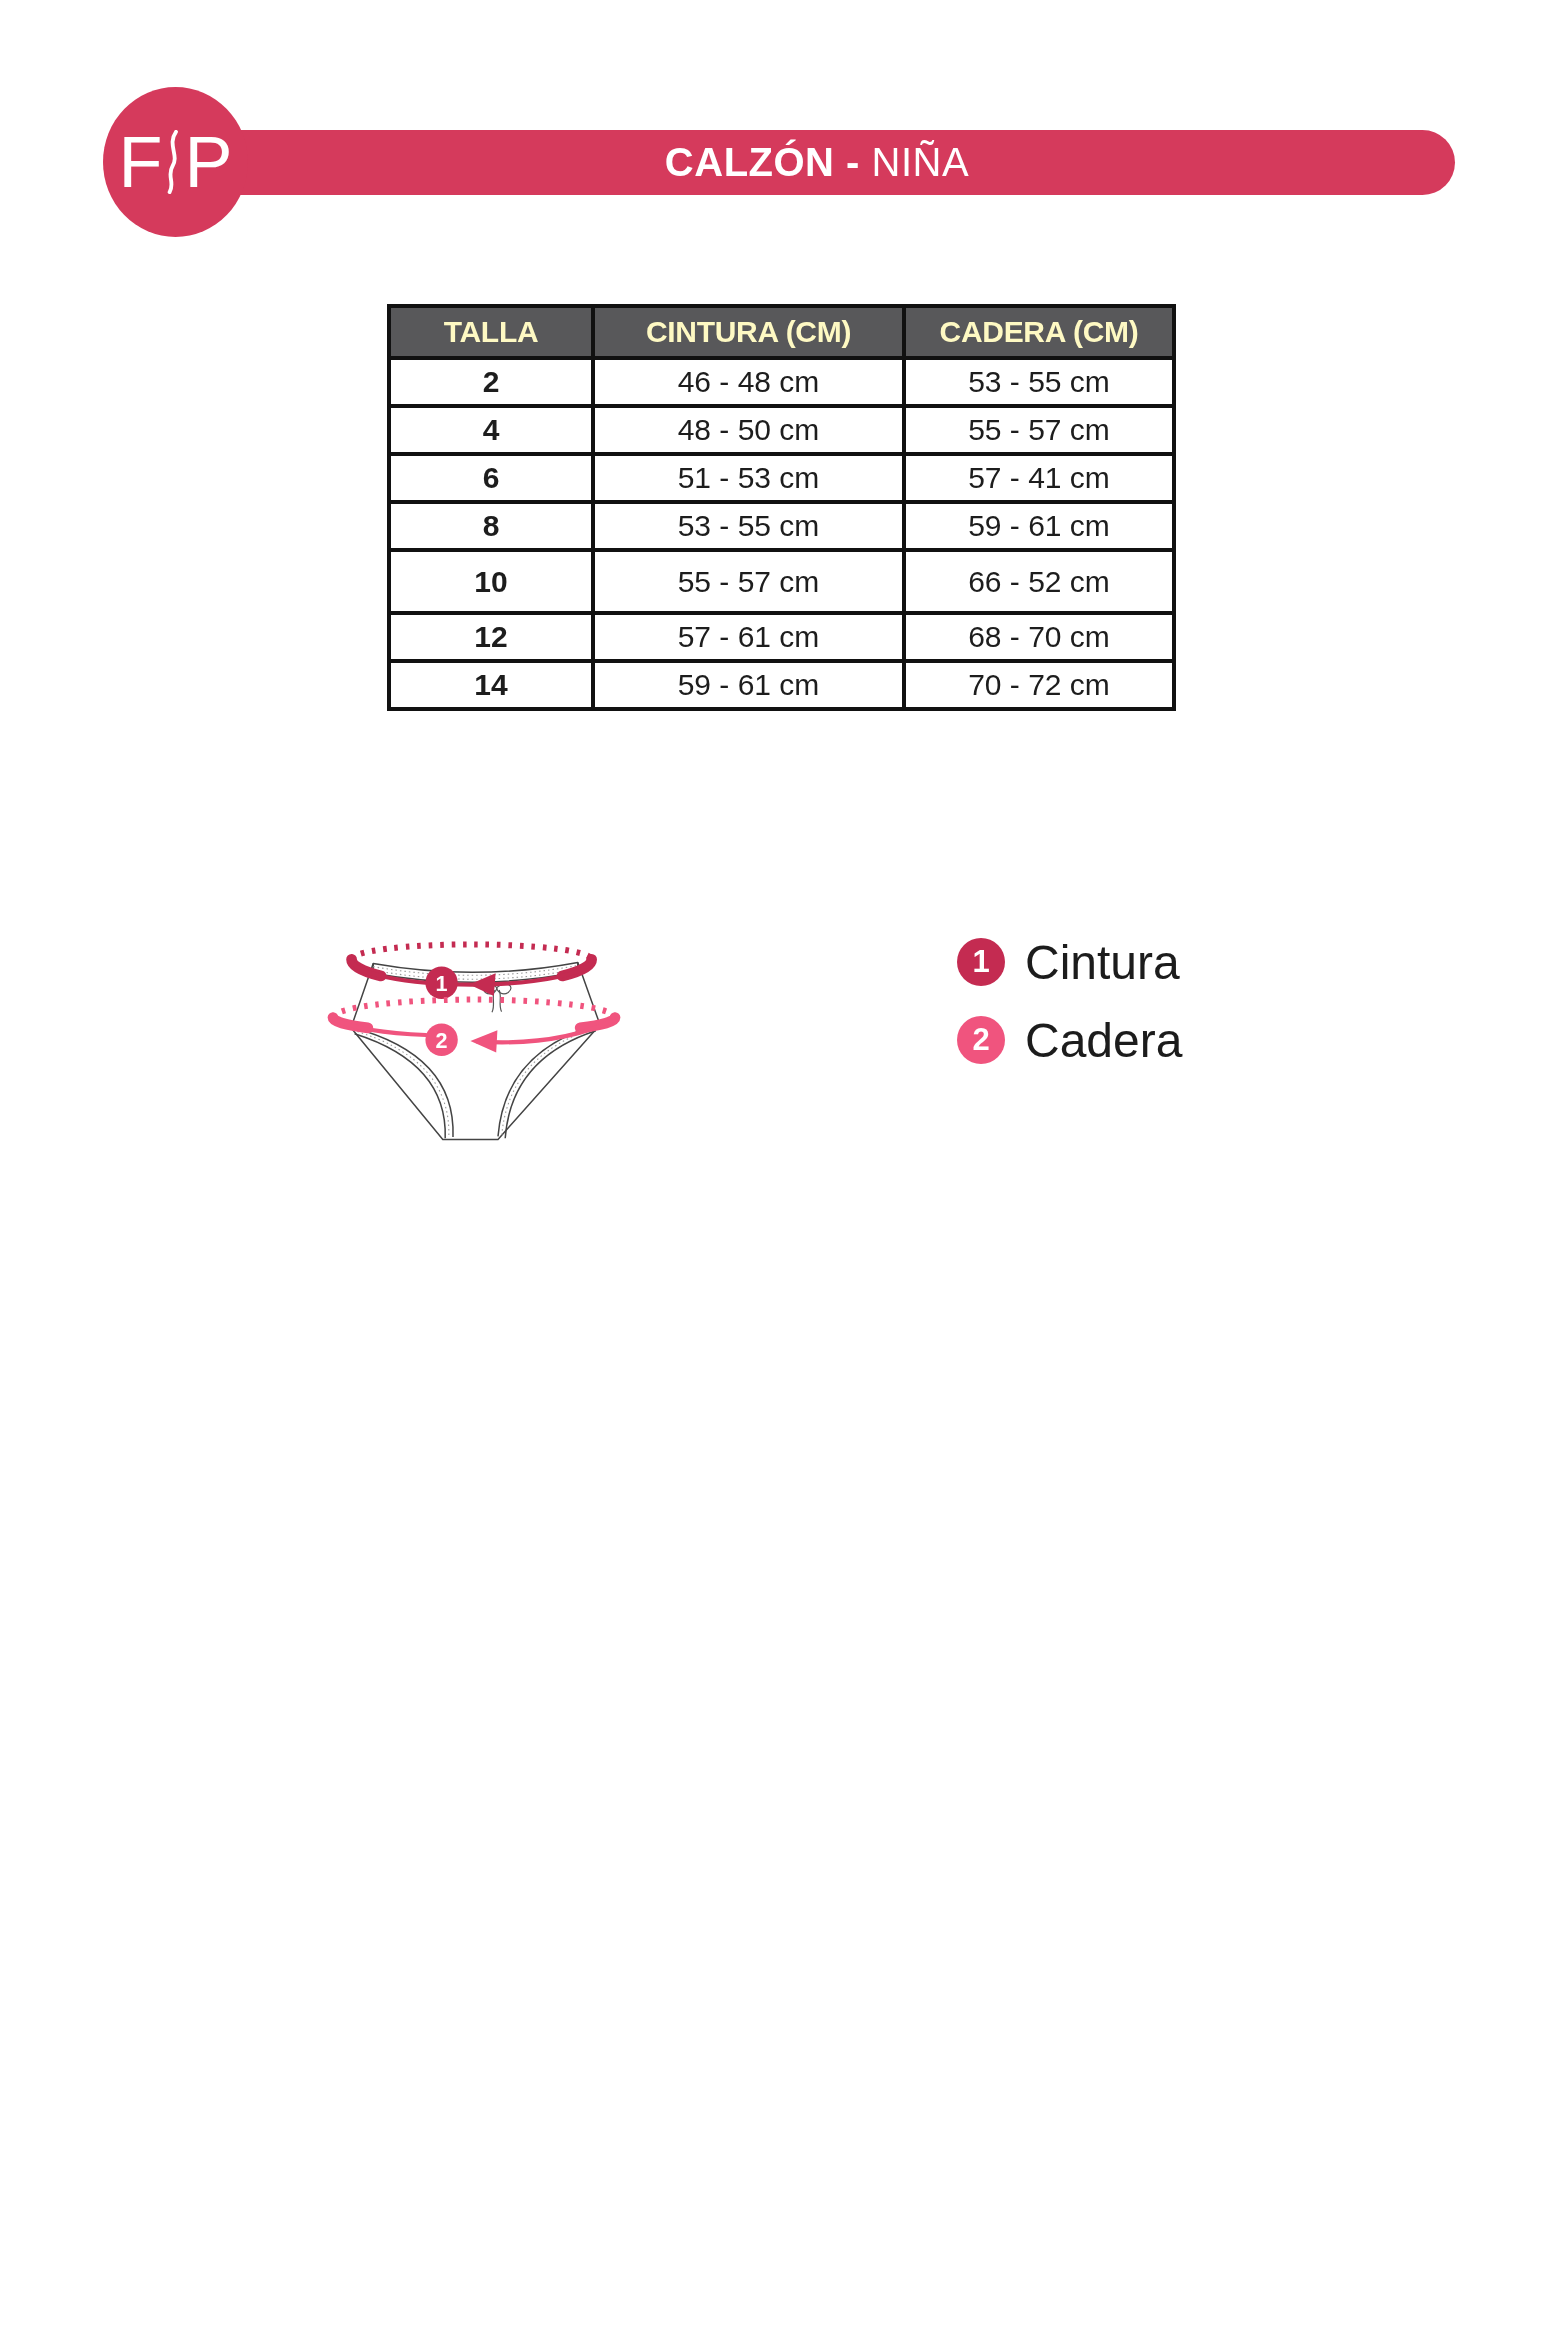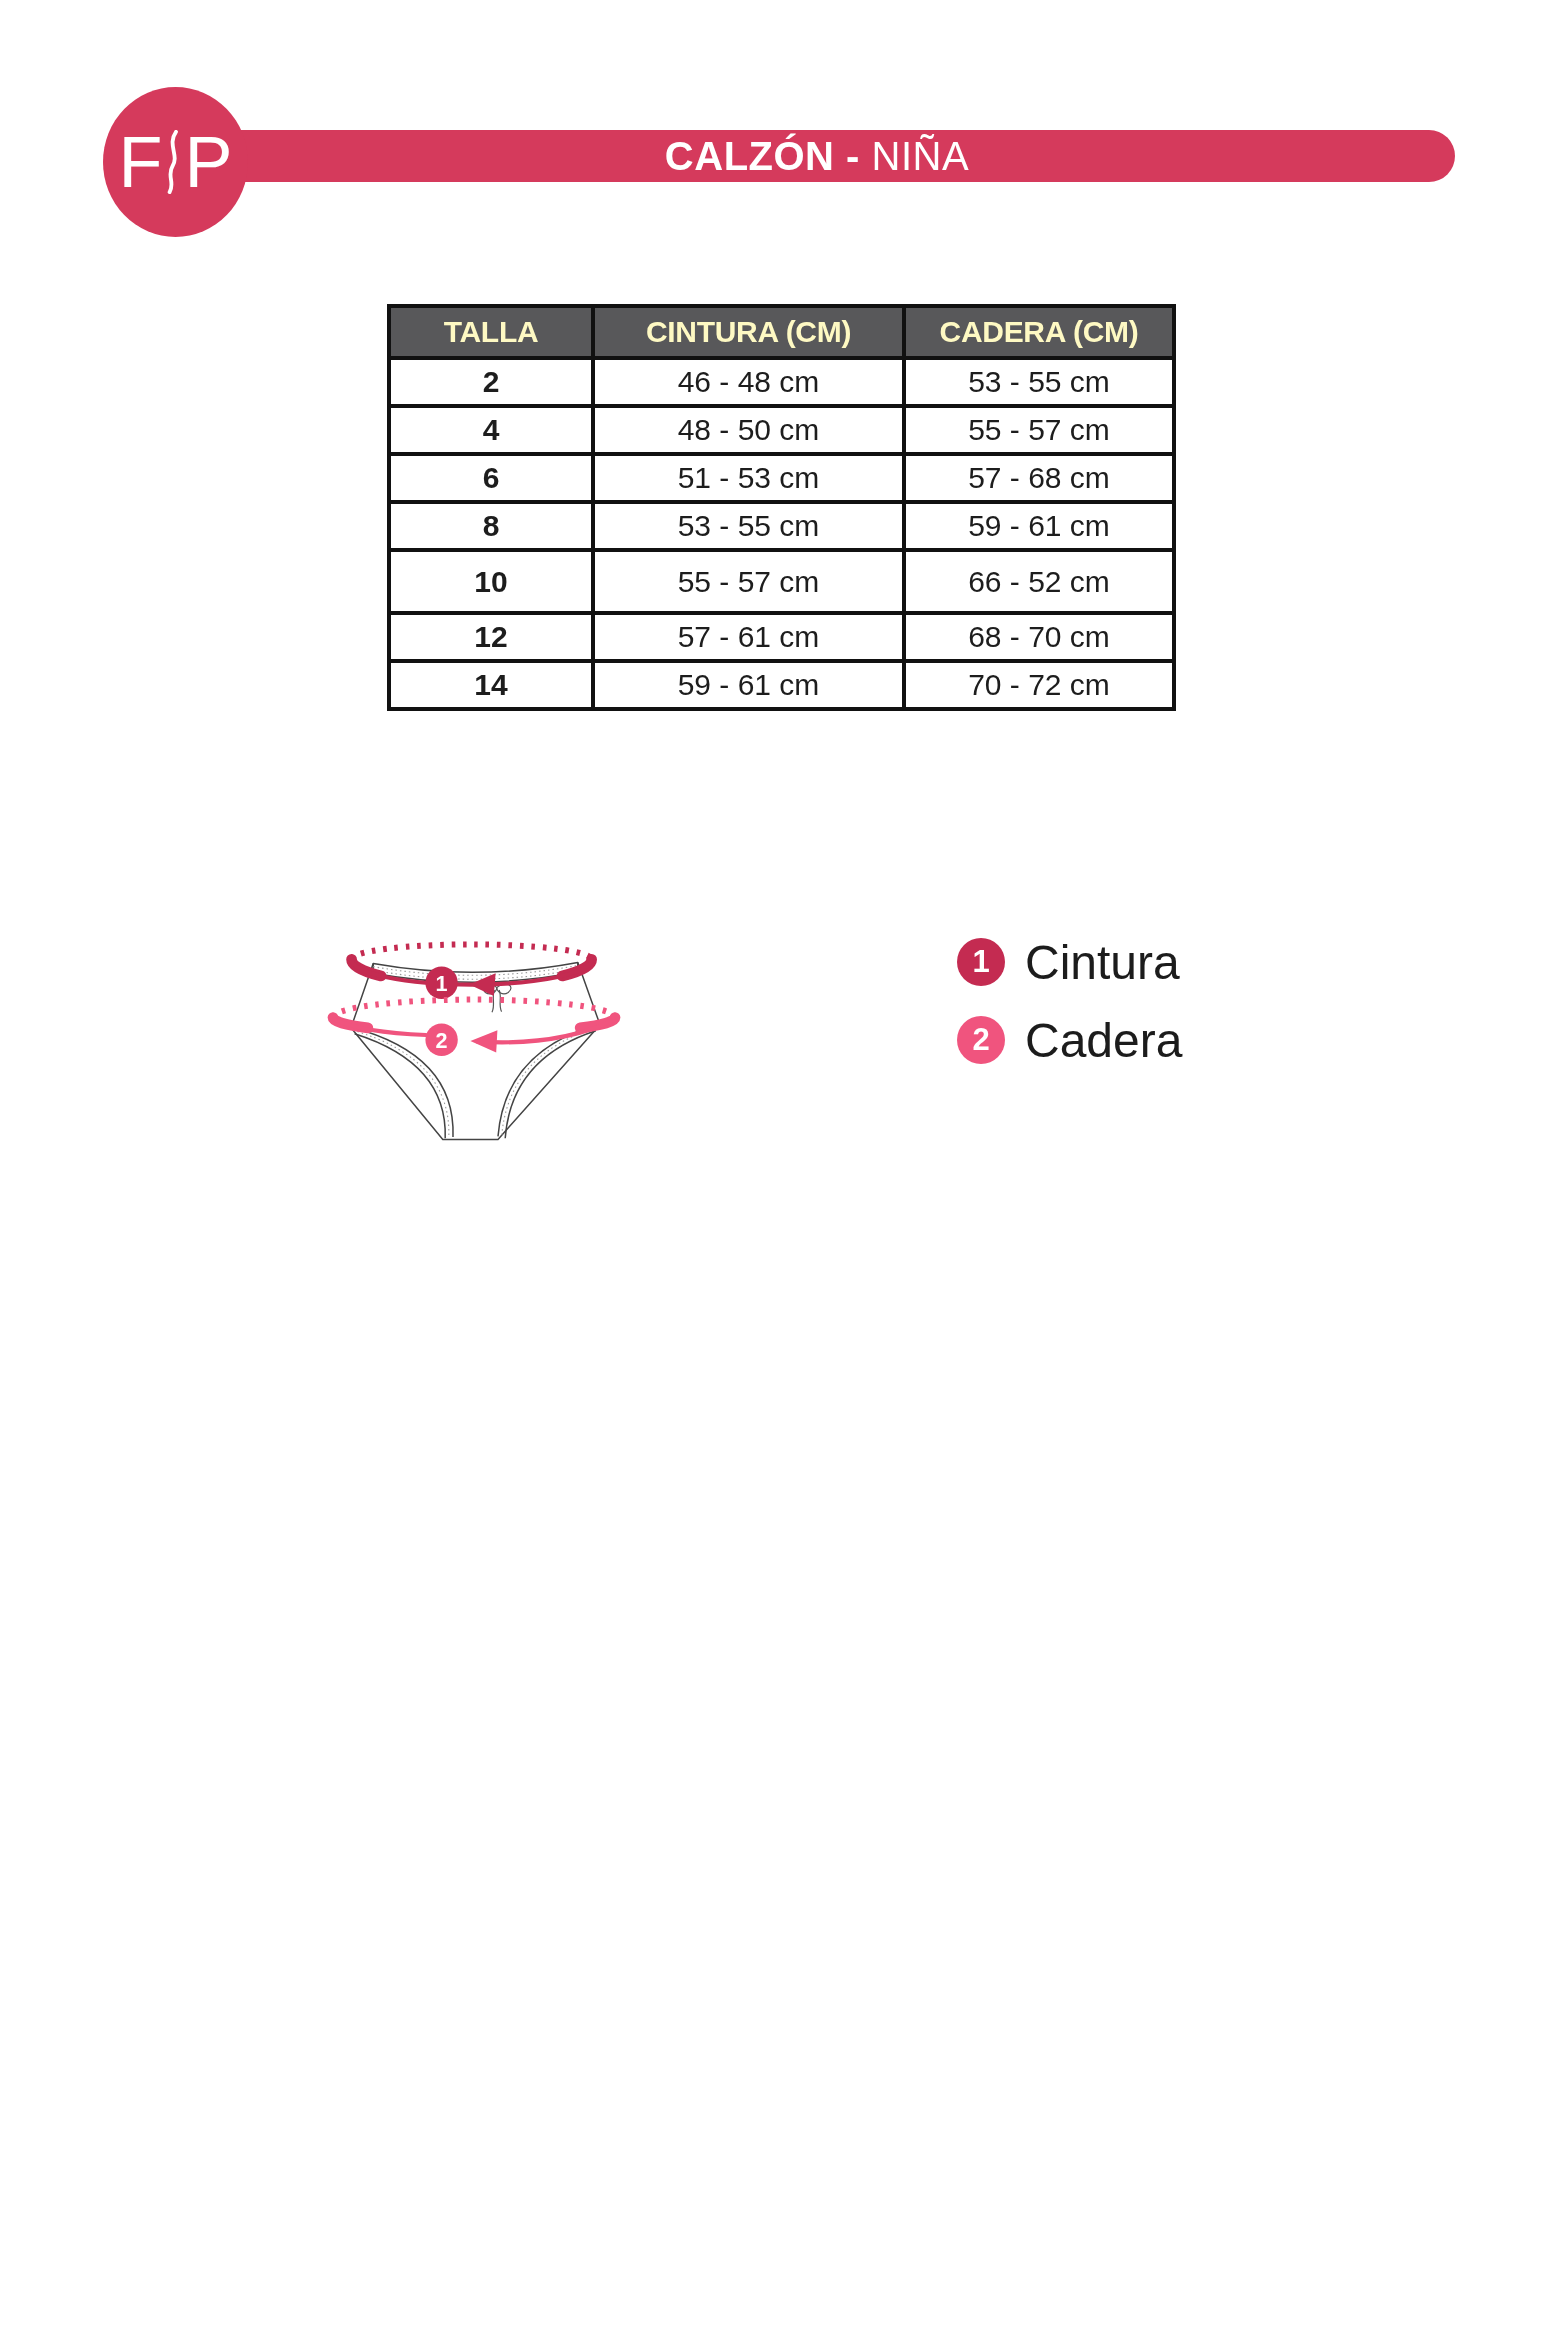--- a/index.html
+++ b/index.html
@@ -12,21 +12,21 @@
     --stitch:#999;
   }
   html,body{margin:0;padding:0;background:#fff;}
   .page{
     position:relative;width:1561px;height:2342px;background:#fff;
     font-family:"Liberation Sans",sans-serif;overflow:hidden;
   }
 
   
   .banner{
-    position:absolute;left:179px;top:130px;width:1276px;height:52px;
+    position:absolute;left:179px;top:130px;width:1276px;height:65px;
     background:var(--crimson);border-radius:0 33px 33px 0;
     display:flex;align-items:center;justify-content:center;
   }
   .banner-text{color:#fff;font-size:40px;letter-spacing:0.5px;white-space:pre;}
   .banner-text .bold{font-weight:700;}
   .banner-text .light{font-weight:400;}
   .logo-circle{
     position:absolute;left:103px;top:87px;width:145px;height:150px;
     background:var(--crimson);border-radius:50%;
     display:flex;align-items:center;justify-content:center;gap:1.8px;
@@ -115,21 +115,21 @@
           <td>53 - 55 cm</td>
         </tr>
         <tr>
           <td class="talla">4</td>
           <td>48 - 50 cm</td>
           <td>55 - 57 cm</td>
         </tr>
         <tr>
           <td class="talla">6</td>
           <td>51 - 53 cm</td>
-          <td>57 - 68 cm</td>
+          <td>57 - 41 cm</td>
         </tr>
         <tr>
           <td class="talla">8</td>
           <td>53 - 55 cm</td>
           <td>59 - 61 cm</td>
         </tr>
         <tr>
           <td class="talla">10</td>
           <td>55 - 57 cm</td>
           <td>66 - 52 cm</td>

